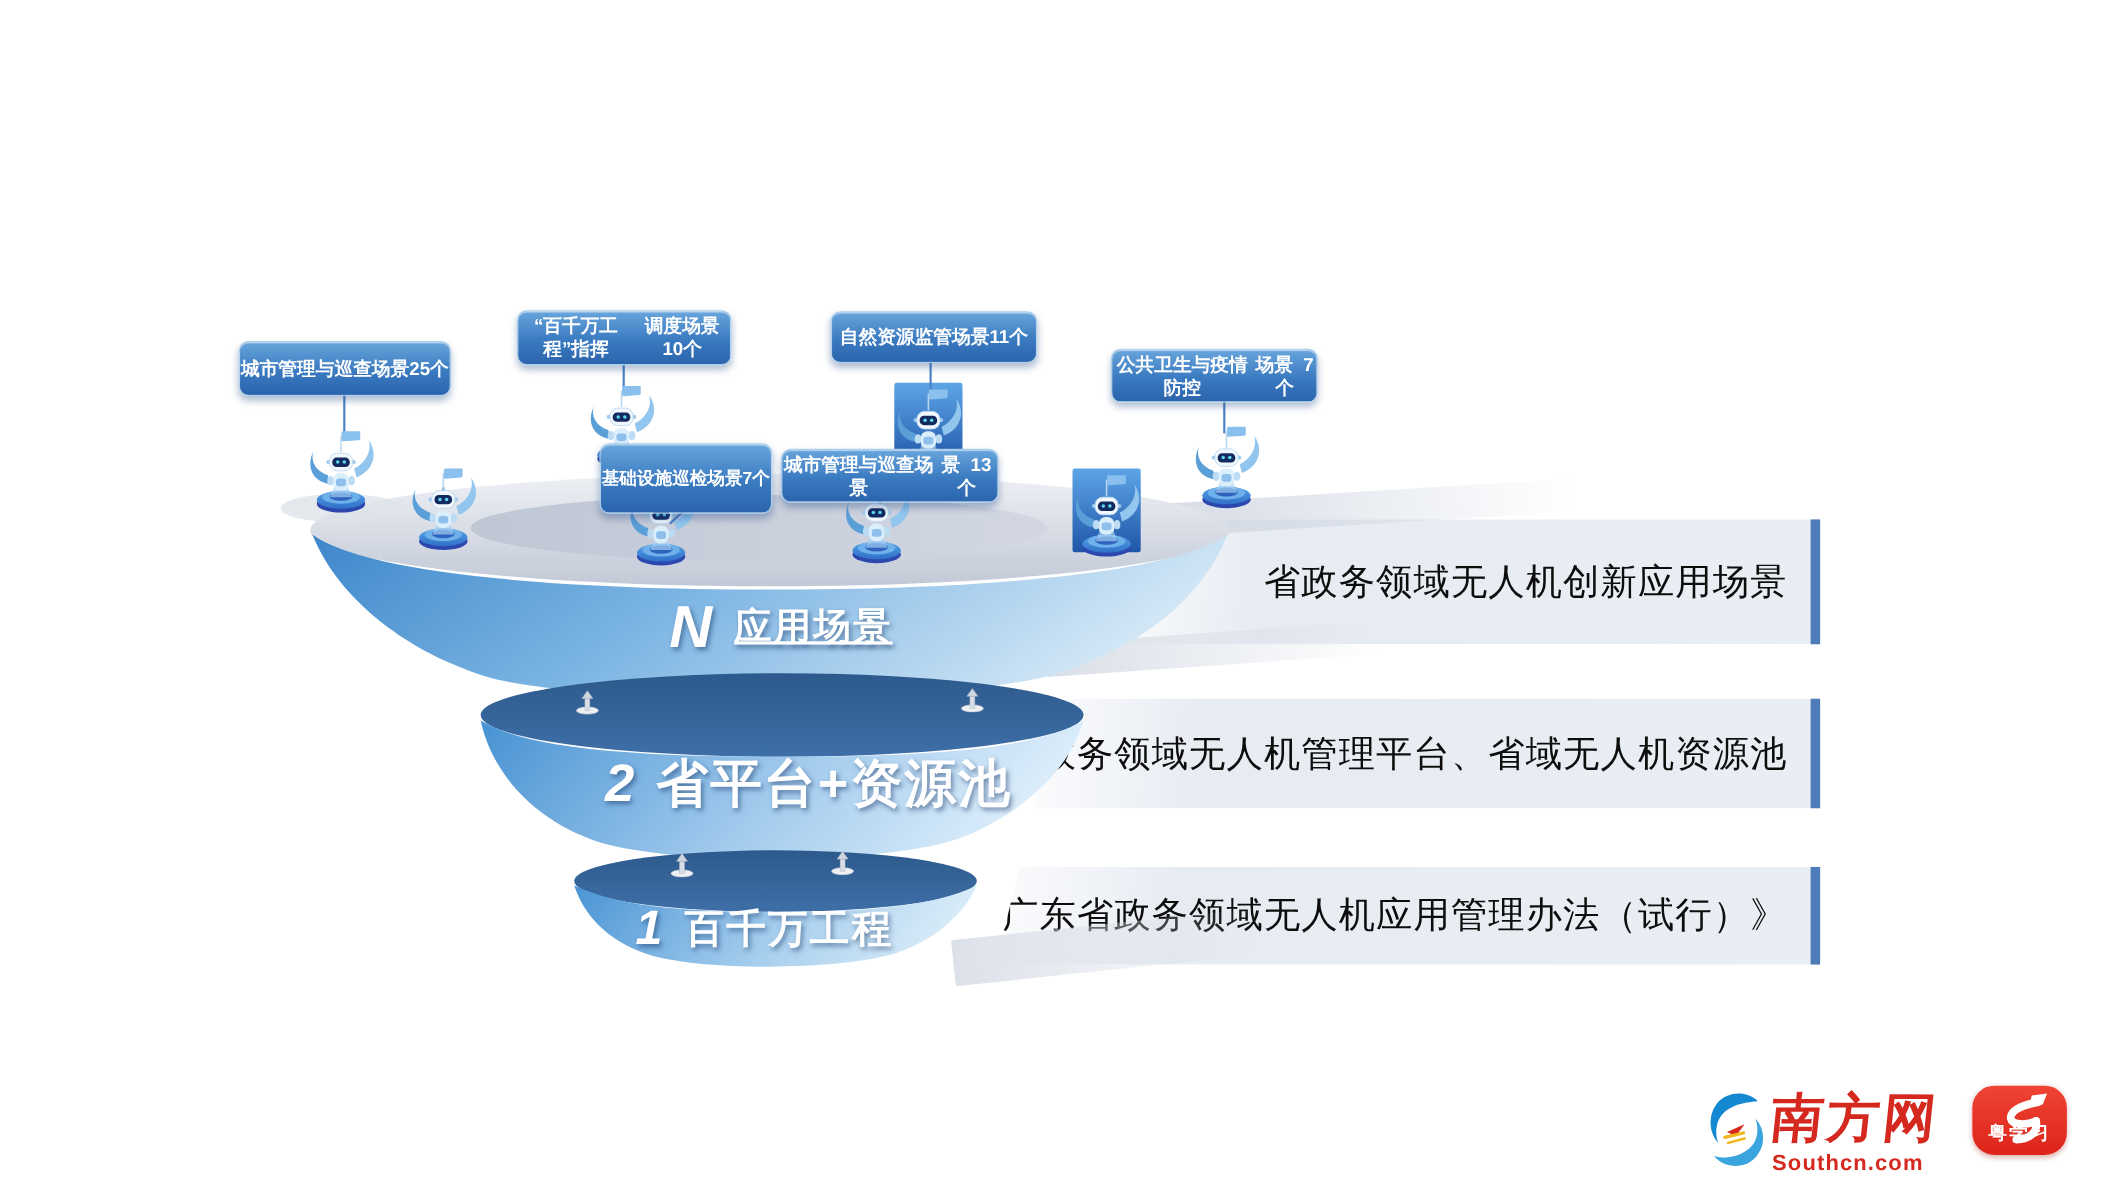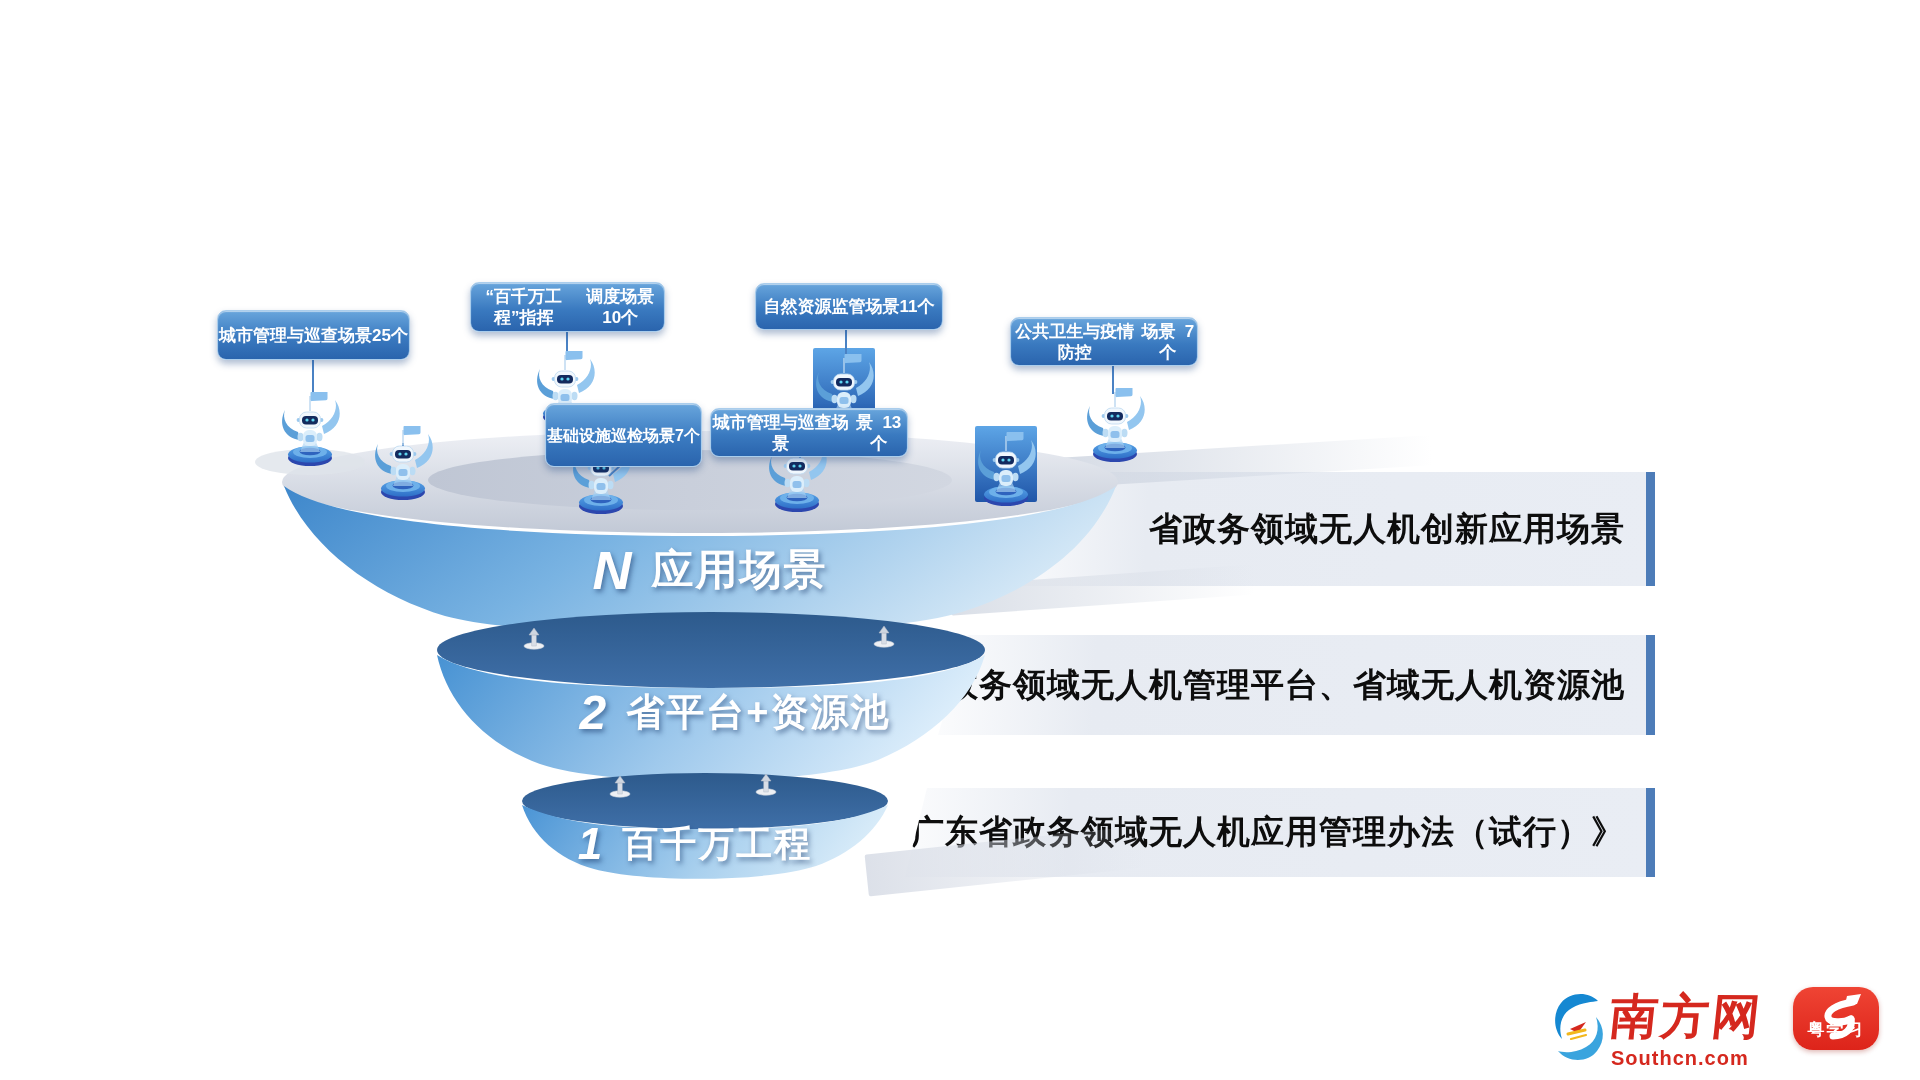--- a/index.html
+++ b/index.html
@@ -11,21 +11,21 @@
 
   
   .banner{
     position:absolute;
     background:linear-gradient(93deg, rgba(240,243,248,0.25) 0%, #e7ebf2 22%, #e9edf4 100%);
   }
   .banner-text{
     position:absolute;left:0;right:0;top:0;bottom:0;
     display:flex;align-items:center;justify-content:flex-end;
     padding-right:30px;
-    font-size:33px;font-weight:bold;color:#0d0d0d;letter-spacing:1px;
+    font-size:33px;font-weight:normal;color:#0d0d0d;letter-spacing:1px;
     white-space:nowrap;
   }
   .banner-bar{
     position:absolute;right:0;top:-5px;bottom:-5px;width:9px;
     background:#4d7cb8;
   }
   .wedge{position:absolute;opacity:.85;border-radius:2px;}
 
   
   .lbl{
@@ -41,23 +41,23 @@
   .lbl.small{font-size:16px;line-height:19px;}
 
   
   .tier-text{
     position:absolute;display:flex;align-items:center;justify-content:center;
     color:#ffffff;text-shadow:2px 3px 5px rgba(15,45,95,.5);white-space:nowrap;
   }
   .tier-num{font-style:italic;font-weight:bold;margin-right:20px;}
   .tier-cjk{font-weight:bold;letter-spacing:2px;}
   .t1 .tier-num{font-size:54px;}
-  .t1 .tier-cjk{font-size:42px;}
+  .t1 .tier-cjk{font-size:34px;text-decoration:underline;}
   .t2 .tier-num{font-size:48px;}
-  .t2 .tier-cjk{font-size:38px;}
+  .t2 .tier-cjk{font-size:47px;}
   .t3 .tier-num{font-size:44px;}
   .t3 .tier-cjk{font-size:36px;}
 
   
   .southcn{position:absolute;left:1548px;top:985px;width:235px;height:92px;}
   .southcn-name{
     position:absolute;left:62px;top:0px;width:160px;
     font-size:48px;font-weight:bold;color:#d5281e;letter-spacing:3px;
     transform:skewX(-6deg);white-space:nowrap;
   }

